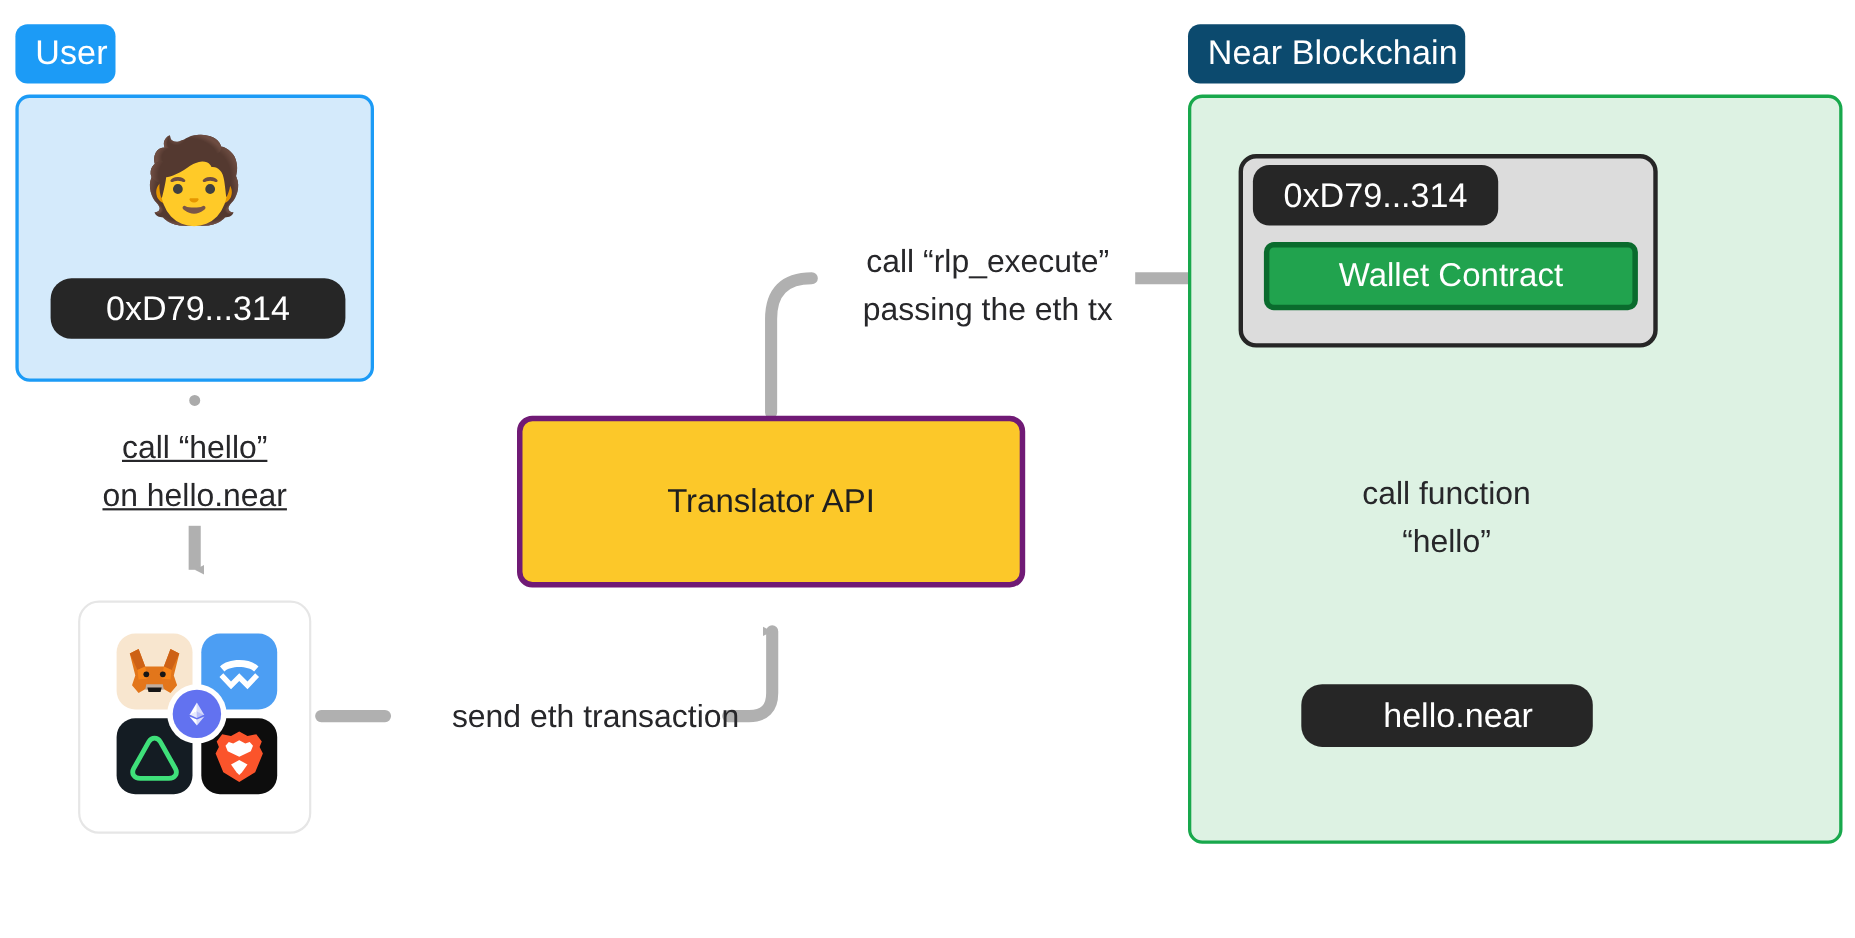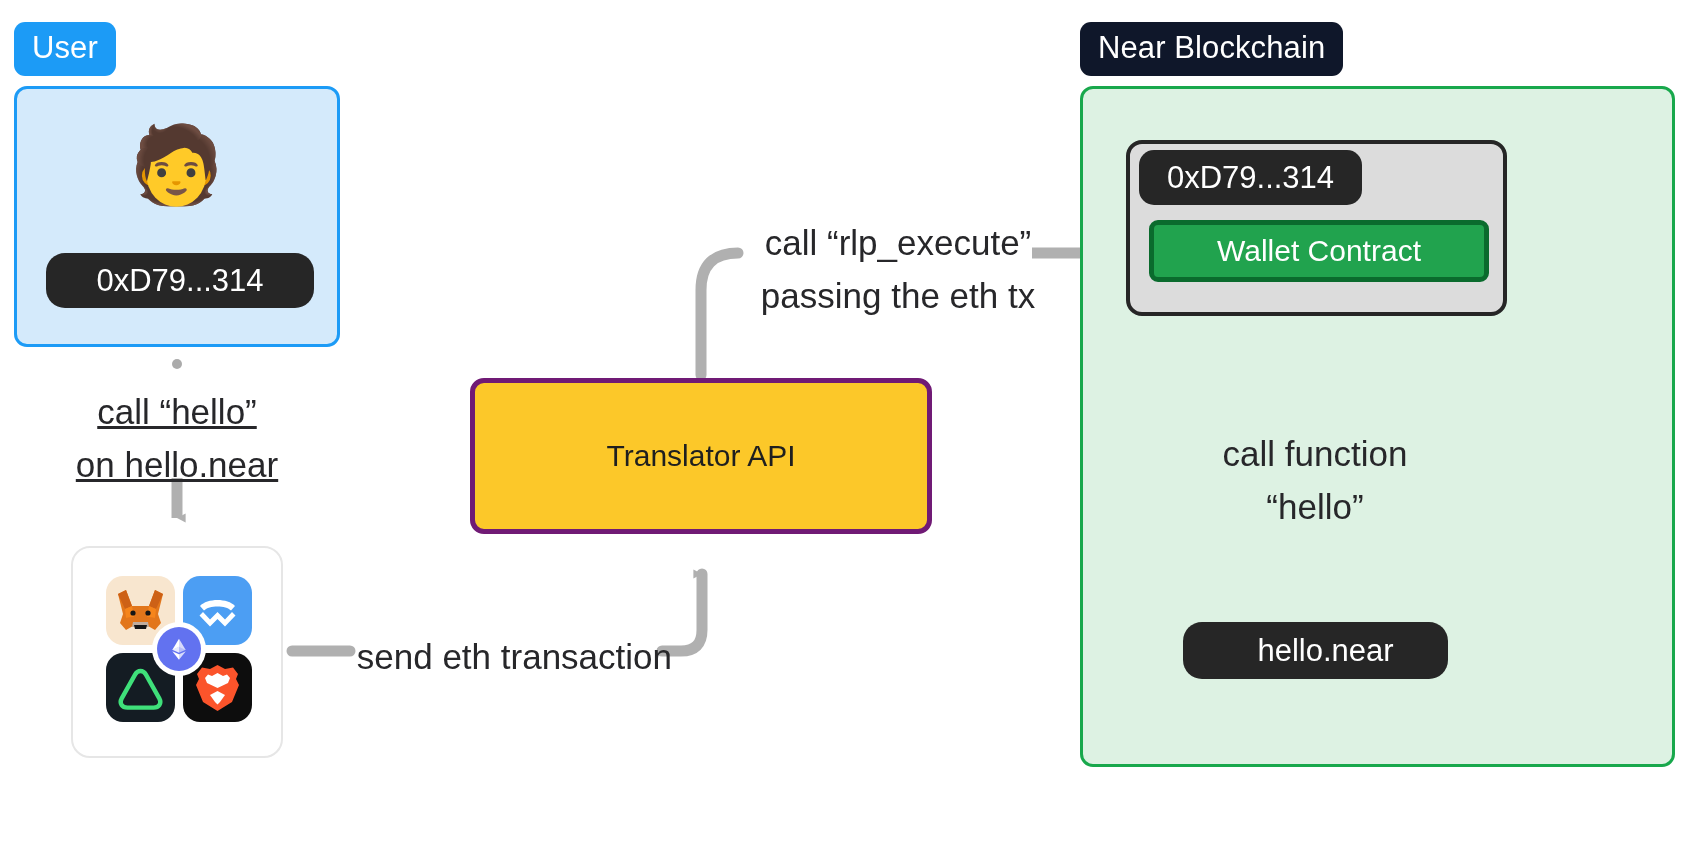--- a/index.html
+++ b/index.html
@@ -21,27 +21,27 @@
 
   
   .group-badge {
     position: absolute;
     display: flex;
     align-items: center;
     justify-content: center;
     color: #ffffff;
     font-size: 31px;
     line-height: 1;
-    padding: 10px 18px 13px 18px;
+    padding: 10px 7px 13px 18px;
     border-radius: 11px;
     white-space: nowrap;
     letter-spacing: 0.1px;
   }
   .badge-user { background: #1C9BF6; left: 14px; top: 22px; }
-  .badge-near { background: #0f172a; left: 1080px; top: 22px; }
+  .badge-near { background: #0c4a6e; left: 1080px; top: 22px; }
 
   
   .group-box { position: absolute; box-sizing: border-box; }
   .user-box {
     left: 14px; top: 86px; width: 326px; height: 261px;
     background: #D4EAFB;
     border: 3px solid #1C9BF6;
     border-radius: 13px;
   }
   .near-box {
@@ -83,21 +83,21 @@
     left: 172px; top: 359px;
     width: 10px; height: 10px;
     border-radius: 50%;
     background: #ABABAB;
   }
 
   
   .label {
     position: absolute;
     text-align: center;
-    font-size: 35px;
+    font-size: 29px;
     line-height: 1.52;
     color: #27272a;
     white-space: pre-line;
   }
   .lbl-call-hello  { left: 27px;  top: 385px; width: 300px; text-decoration: underline; }
   .lbl-rlp         { left: 733px; top: 216px; width: 330px; }
   .lbl-send-eth    { left: 332px; top: 630px; width: 340px; text-align: right; }
   .lbl-call-fn     { left: 1155px; top: 427px; width: 320px; }
 
   

